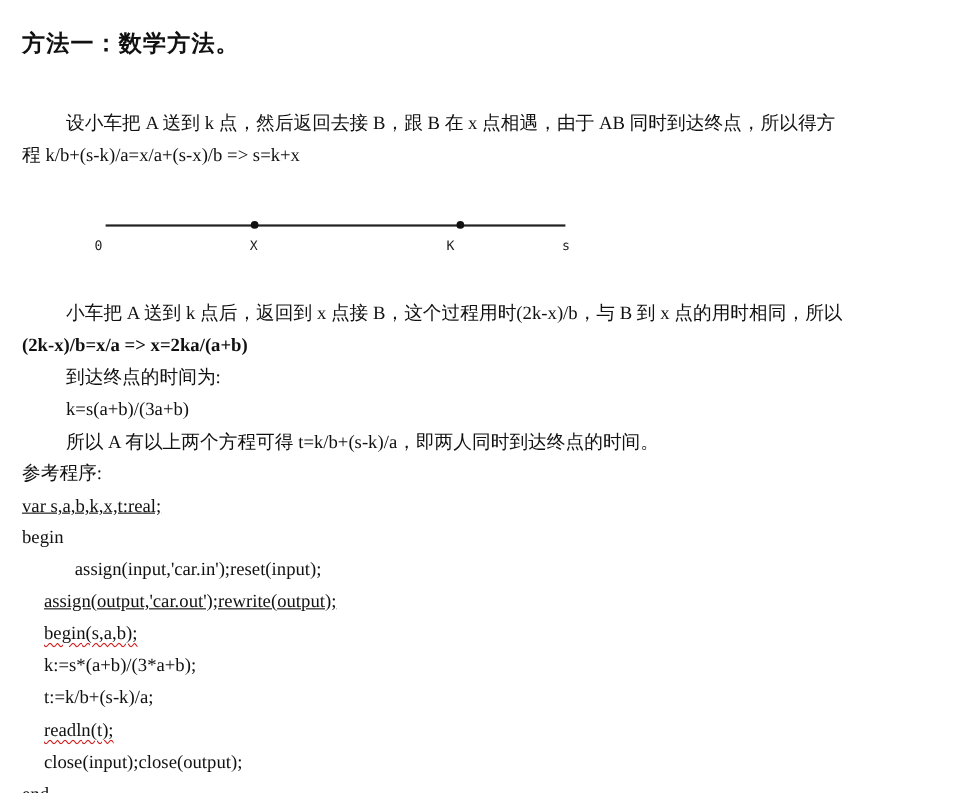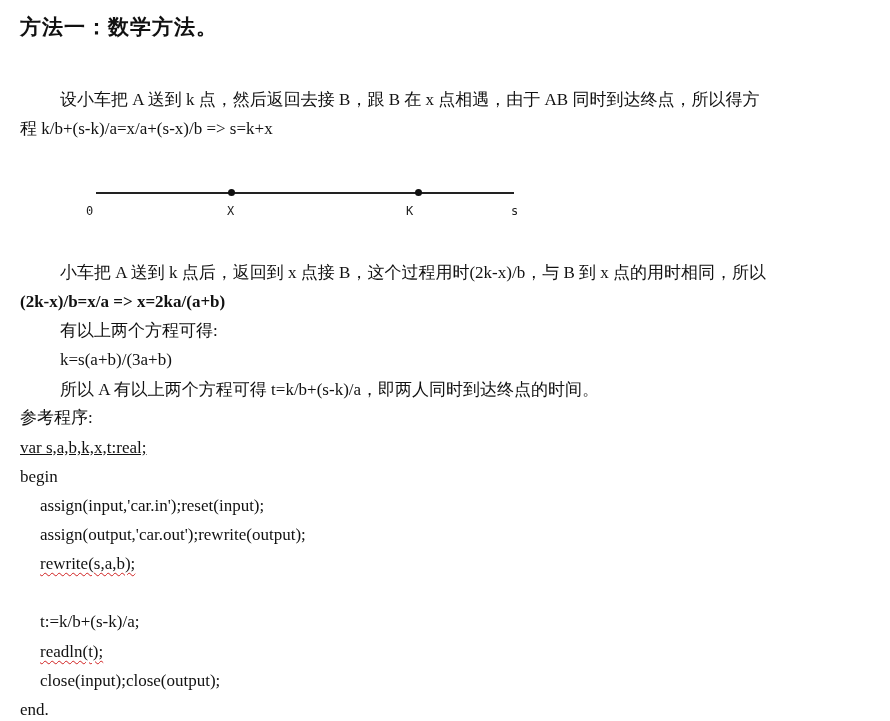--- a/index.html
+++ b/index.html
@@ -1,21 +1,21 @@
 <!DOCTYPE html>
 <html><head>
 <meta charset="utf-8">
 <style>
   html, body { margin: 0; padding: 0; background: #ffffff; }
   body {
     width: 890px; height: 721px; position: relative; overflow: hidden;
     color: #111111;
     font-family: "Liberation Serif", "DejaVu Serif", serif;
   }
-  .doc { position: absolute; left: 0; top: 4px; width: 890px; height: 634px; }
+  .doc { position: absolute; left: 0; top: 16px; width: 890px; height: 634px; }
   .title {
     position: absolute; left: 20px; top: 9px;
     font-size: 21px; font-weight: bold; letter-spacing: 1px;
     font-family: "DejaVu Sans", "Liberation Sans", sans-serif;
   }
   .line {
     position: absolute; left: 20px; font-size: 17px; line-height: 20px;
     white-space: nowrap;
   }
   .indent { left: 60px; }
@@ -48,28 +48,29 @@
     <div class="dot" style="left:335px;"></div>
     <span class="tick" style="left:6px;">0</span>
     <span class="tick" style="left:147px;">X</span>
     <span class="tick" style="left:326px;">K</span>
     <span class="tick" style="left:431px;">s</span>
   </div>
 
   <div class="line indent" style="top:259px;">小车把 A 送到 k 点后，返回到 x 点接 B，这个过程用时(2k-x)/b，与 B 到 x 点的用时相同，所以</div>
   <div class="line" style="top:288px;font-weight:bold;">(2k-x)/b=x/a    =&gt; x=2ka/(a+b)</div>
 
-  <div class="line indent" style="top:317px;">有以上两个方程可得:</div>
+  <div class="line indent" style="top:317px;">到达终点的时间为:</div>
   <div class="line indent" style="top:346px;">k=s(a+b)/(3a+b)</div>
   <div class="line indent" style="top:376px;">所以 A 有以上两个方程可得 t=k/b+(s-k)/a，即两人同时到达终点的时间。</div>
 
   <div class="line" style="top:404px;">参考程序:</div>
 
   <div class="line" style="top:434px;text-decoration:underline;">var s,a,b,k,x,t:real;</div>
   <div class="line" style="top:463px;">begin</div>
-  <div class="line code-indent" style="top:492px;">assign(input,'car.in');reset(input);</div>
-  <div class="line code-indent" style="top:521px;">assign(output,'car.out');rewrite(output);</div>
-  <div class="line code-indent" style="top:550px;"><span class="squiggle">rewrite(s,a,b);</span></div>
+  <div class="line code-indent" style="top:492px;margin-left:28px;">assign(input,'car.in');reset(input);</div>
+  <div class="line code-indent" style="top:521px;text-decoration:underline;">assign(output,'car.out');rewrite(output);</div>
+  <div class="line code-indent" style="top:550px;"><span class="squiggle">begin(s,a,b);</span></div>
+  <div class="line code-indent" style="top:579px;">k:=s*(a+b)/(3*a+b);</div>
   <div class="line code-indent" style="top:608px;text-align:center;">t:=k/b+(s-k)/a;</div>
   <div class="line code-indent" style="top:638px;"><span class="squiggle">readln(t);</span></div>
   <div class="line code-indent" style="top:667px;">close(input);close(output);</div>
   <div class="line" style="top:696px;">end.</div>
 </div>
 
 </body></html>

